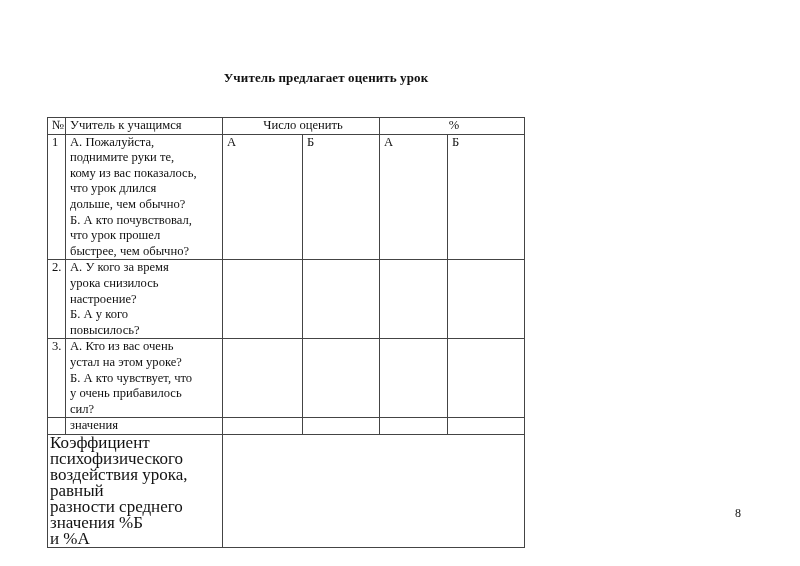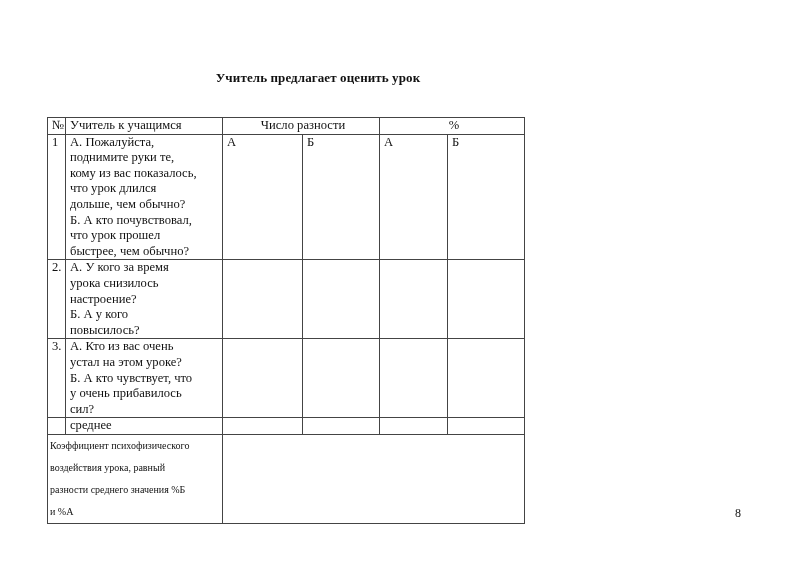--- a/index.html
+++ b/index.html
@@ -10,21 +10,21 @@
     body {
       width: 800px;
       height: 566px;
       position: relative;
       overflow: hidden;
       font-family: "Liberation Serif", "DejaVu Serif", serif;
       color: #111111;
     }
     .title {
       position: absolute;
-      left: 8px;
+      left: 16px;
       top: 70px;
       width: 620px;
       text-align: center;
       font-weight: bold;
       font-size: 13px;
       letter-spacing: 0.1px;
     }
     table.survey {
       position: absolute;
       left: 47px;
@@ -40,22 +40,22 @@
       vertical-align: top;
       padding: 0 0 0 4px;
       overflow: hidden;
     }
     table.survey tr.hdr td {
       height: 14px;
     }
     .center { text-align: center; }
     .q-text { white-space: pre-line; }
     .coef {
-      font-size: 10px;
-      line-height: 22px;
+      font-size: 17px;
+      line-height: 16px;
       white-space: pre-line;
       padding-left: 2px !important;
     }
     tr.r1 td { height: 124px; }
     tr.r2 td { height: 75px; }
     tr.r3 td { height: 76px; }
     tr.ravg td { height: 15px; }
     tr.rcoef td { height: 51px; }
     .page-num {
       position: absolute;
@@ -75,21 +75,21 @@
     <col style="width:157px">
     <col style="width:80px">
     <col style="width:77px">
     <col style="width:68px">
     <col style="width:77px">
   </colgroup>
   <tbody>
       <tr class="hdr">
     <td>№</td>
     <td>Учитель к учащимся</td>
-    <td colspan="2" class="center">Число разности</td>
+    <td colspan="2" class="center">Число оценить</td>
     <td colspan="2" class="center">%</td>
   </tr>
 
   <tr class="r1">
     <td rowspan="1">1</td>
     <td class="q-text">А. Пожалуйста,
 поднимите руки те,
 кому из вас показалось,
 что урок длился
 дольше, чем обычно?
@@ -123,21 +123,21 @@
 у очень прибавилось
 сил?</td>
     <td></td>
     <td></td>
     <td></td>
     <td></td>
   </tr>
 
   <tr class="ravg">
     <td></td>
-    <td>среднее</td>
+    <td>значения</td>
     <td></td>
     <td></td>
     <td></td>
     <td></td>
   </tr>
 
   <tr class="rcoef">
     <td colspan="2" class="coef">Коэффициент психофизического
 воздействия урока, равный
 разности среднего значения  %Б

